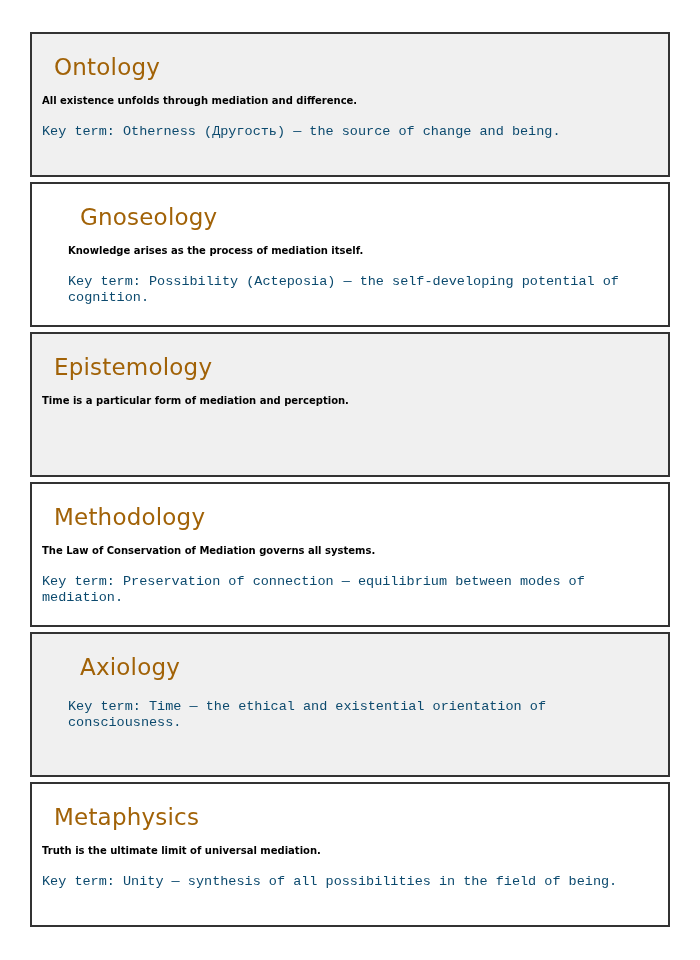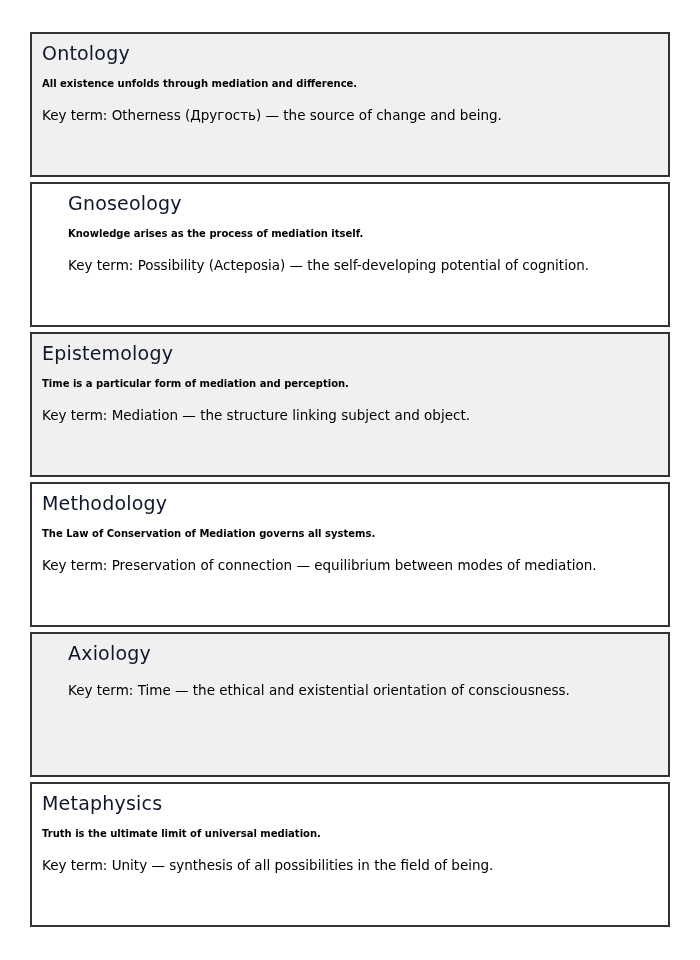--- a/index.html
+++ b/index.html
@@ -18,40 +18,41 @@
   .card {
     box-sizing: border-box;
     height: 145px;
     margin-bottom: 5px;
     border: 2px solid #333333;
     padding: 8px 12px 0 10px;
     overflow: hidden;
   }
   .card:last-child { margin-bottom: 0; }
   .card-title {
-    margin: 0;
-    font-size: 19px;
+    margin: 12px;
+    font-size: 23px;
     font-weight: 400;
     line-height: 1.2;
-    color: #0f172a;
+    color: #a16207;
     letter-spacing: 0.2px;
   }
   .card-desc {
     margin: 13px 0 0 0;
     font-size: 10px;
     font-weight: 700;
     line-height: 1.2;
     color: #000000;
   }
   .card-key {
     margin: 17px 0 0 0;
     font-size: 13.5px;
     font-weight: 400;
     line-height: 1.2;
-    color: #000000;
+    color: #0c4a6e;
+    font-family: Liberation Mono, monospace;
   }
 </style>
 </head>
 <body>
 
 <div class="page">
 
   <section class="card" style="background: rgb(240, 240, 240); border-color: rgb(51, 51, 51);">
     <h2 class="card-title">Ontology</h2>
     <p class="card-desc">All existence unfolds through mediation and difference.</p>
@@ -60,21 +61,20 @@
 
   <section class="card" style="background: rgb(255, 255, 255); border-color: rgb(51, 51, 51); padding-left: 36px;">
     <h2 class="card-title">Gnoseology</h2>
     <p class="card-desc">Knowledge arises as the process of mediation itself.</p>
     <p class="card-key">Key term: Possibility (Acteposia) — the self-developing potential of cognition.</p>
   </section>
 
   <section class="card" style="background: rgb(240, 240, 240); border-color: rgb(51, 51, 51);">
     <h2 class="card-title">Epistemology</h2>
     <p class="card-desc">Time is a particular form of mediation and perception.</p>
-    <p class="card-key">Key term: Mediation — the structure linking subject and object.</p>
   </section>
 
   <section class="card" style="background: rgb(255, 255, 255); border-color: rgb(51, 51, 51);">
     <h2 class="card-title">Methodology</h2>
     <p class="card-desc">The Law of Conservation of Mediation governs all systems.</p>
     <p class="card-key">Key term: Preservation of connection — equilibrium between modes of mediation.</p>
   </section>
 
   <section class="card" style="background: rgb(240, 240, 240); border-color: rgb(51, 51, 51); padding-left: 36px;">
     <h2 class="card-title">Axiology</h2>

